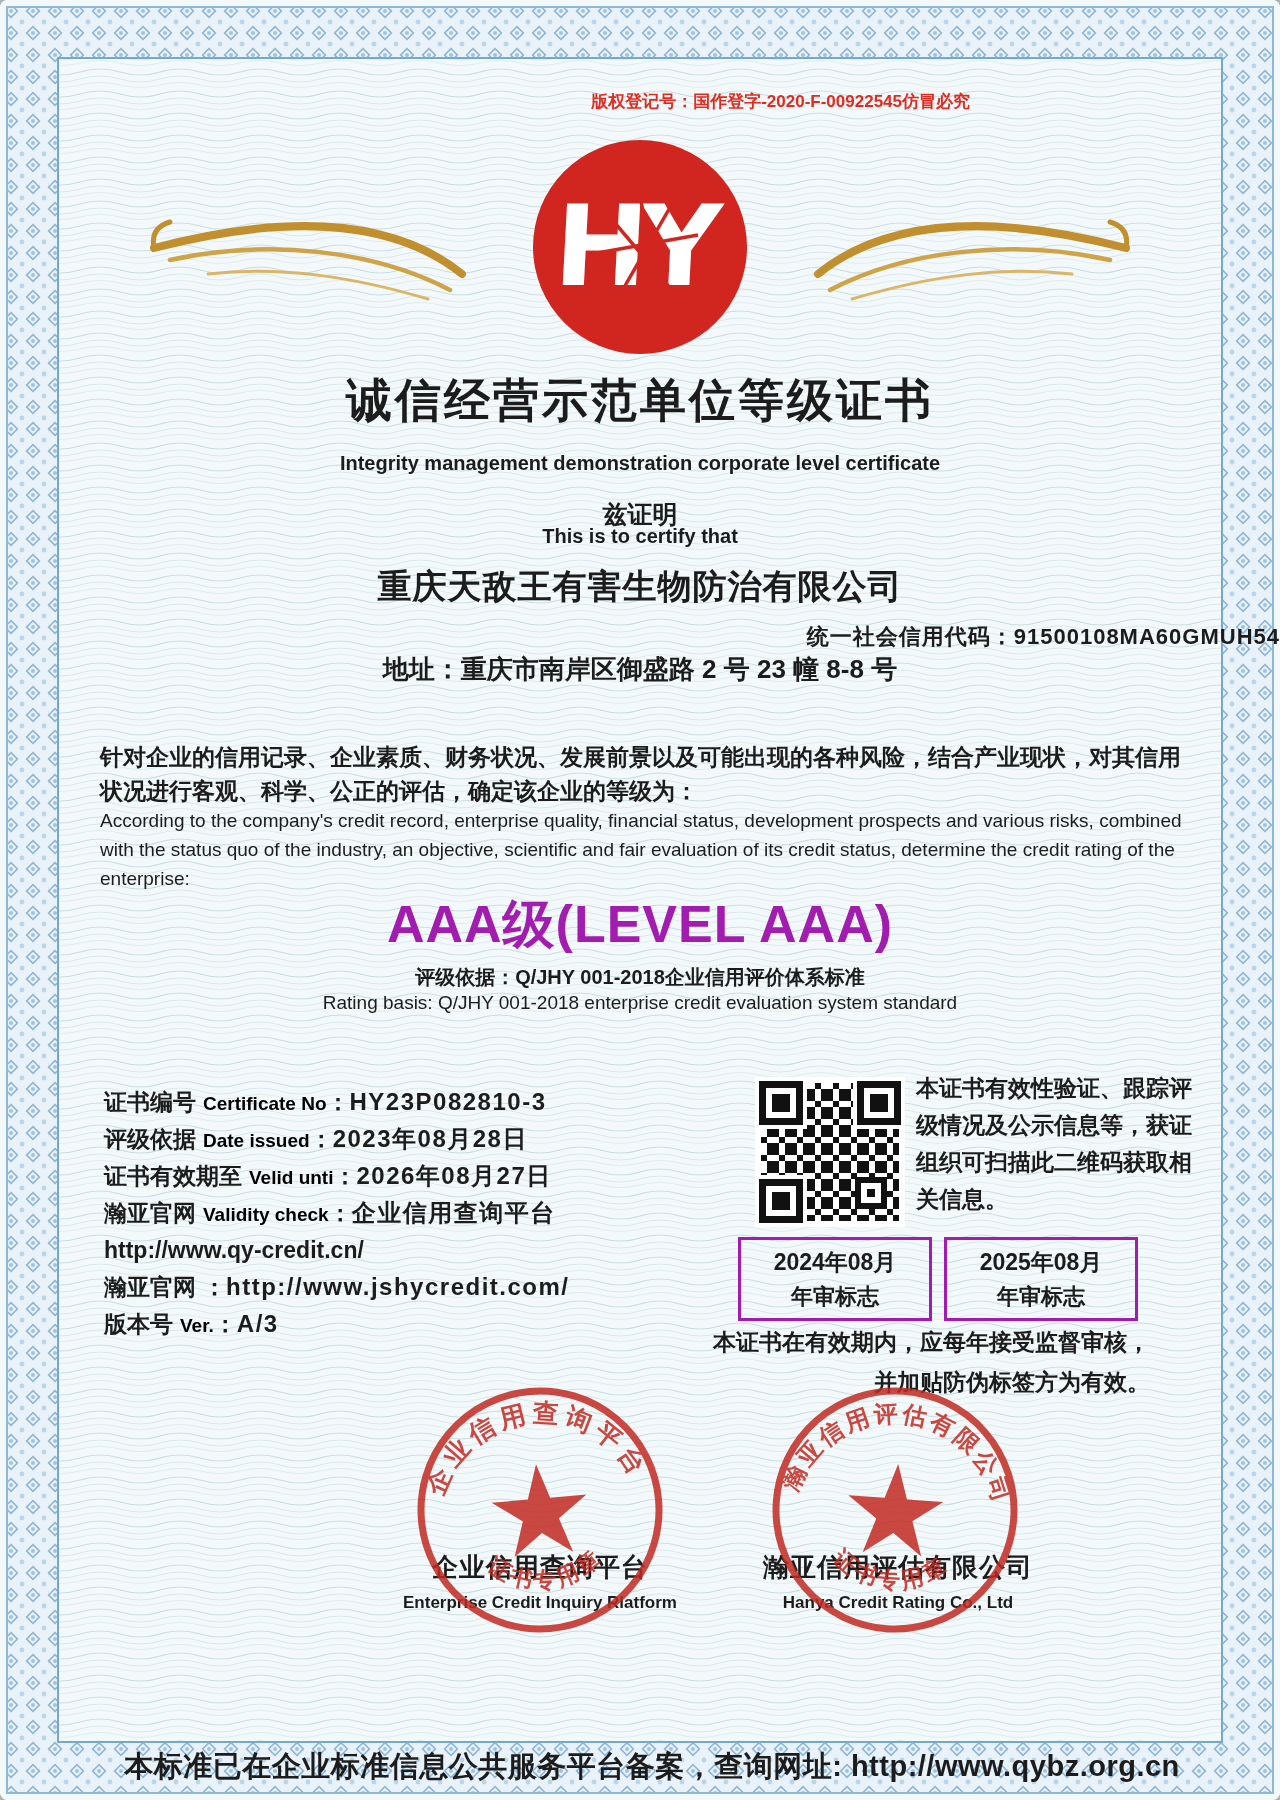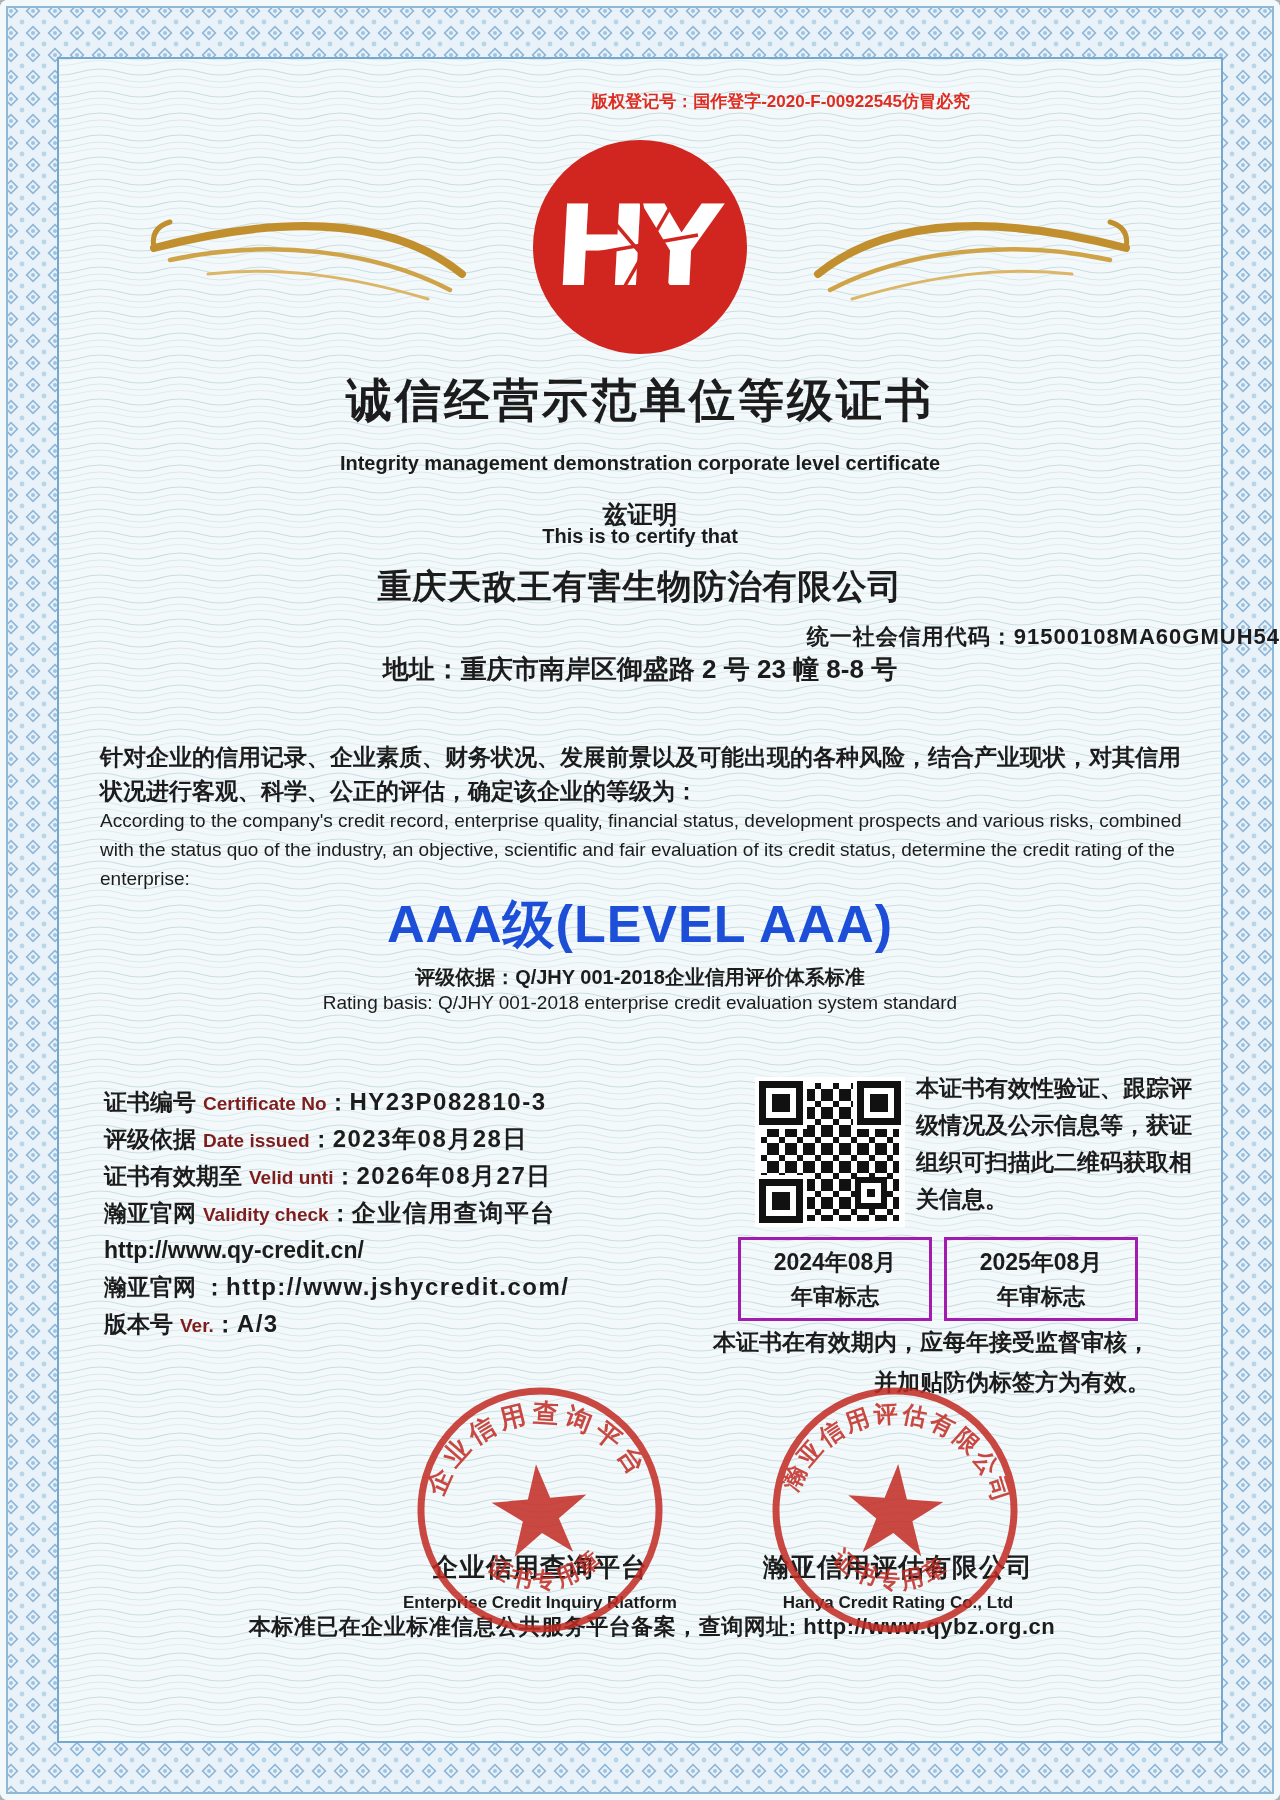--- a/index.html
+++ b/index.html
@@ -15,46 +15,46 @@
   .flourish.right{left:810px;}
   .title-zh{top:370px;font-size:46px;font-weight:800;letter-spacing:3px;}
   .title-en{top:452px;font-size:20px;font-weight:600;}
   .certify-zh{top:498px;font-size:25px;font-weight:700;}
   .certify-en{top:517px;font-size:20px;font-weight:700;margin-top:8px;}
   .company{top:564px;font-size:34px;font-weight:800;letter-spacing:1px;}
   .code-line{top:622px;font-size:22px;font-weight:700;letter-spacing:1px;text-align:right;}
   .addr-line{top:652px;font-size:26px;font-weight:700;}
   .para-zh{top:740px;left:100px;width:1084px;font-size:23px;font-weight:700;line-height:34px;text-align:left;}
   .para-en{top:806px;left:100px;width:1084px;font-size:19px;font-weight:500;line-height:29px;text-align:left;}
-  .rating{top:890px;font-size:52px;font-weight:900;color:#1d4ed8;letter-spacing:1px;text-align:center;}
+  .rating{top:890px;font-size:52px;font-weight:900;color:#a21caf;letter-spacing:1px;text-align:center;}
   .basis-zh{top:964px;font-size:20px;font-weight:600;}
   .basis-en{top:992px;font-size:19px;font-weight:500;}
   .details{top:1083px;left:104px;width:600px;}
   .drow{height:37px;line-height:37px;white-space:nowrap;}
   .dzh{font-size:23px;font-weight:700;}
-  .den{font-size:19px;font-weight:600;margin-left:7px;color:#7f1d1d;}
+  .den{font-size:19px;font-weight:600;margin-left:7px;color:#000000;}
   .dsep{font-size:23px;font-weight:700;}
   .dval{font-size:24px;font-weight:600;letter-spacing:1.5px;}
   .qr-wrap{left:755px;top:1077px;}
   .qr-note{left:916px;top:1070px;width:292px;font-size:23px;font-weight:700;line-height:37px;text-align:left;}
   .annual{left:738px;top:1237px;display:flex;gap:12px;}
   .abox{border:3px solid #a21caf;width:188px;height:74px;text-align:center;padding-top:4px;}
   .abox .l1{font-size:23px;font-weight:600;line-height:36px;}
   .abox .l2{font-size:22px;font-weight:600;line-height:34px;}
   .supervision{top:1322px;right:130px;font-size:23px;font-weight:700;line-height:40px;text-align:right;}
   .stamp{z-index:4;}
   .stamp.leftpos{left:408px;top:1378px;}
   .stamp.rightpos{left:763px;top:1378px;}
   .orgs{top:1550px;z-index:3;}
   .org{position:absolute;width:340px;text-align:center;}
   .org.leftpos{left:370px;}
   .org.rightpos{left:728px;}
   .org-zh{font-size:26px;font-weight:800;letter-spacing:1px;}
   .org-en{font-size:17px;font-weight:600;margin-top:8px;}
-  .footer-line{top:1612px;font-size:22px;font-weight:800;letter-spacing:0.5px;padding-left:24px;}
+  .footer-line{top:1747px;font-size:29px;font-weight:800;letter-spacing:0.5px;padding-left:24px;}
 </style>
 </head>
 <body>
 
 <div class="page">
 
   <svg class="bg" width="1280" height="1800" viewBox="0 0 1280 1800">
     <defs>
       <pattern id="gw" width="160" height="22" patternUnits="userSpaceOnUse">
         <path d="M0 6 Q20 0 40 6 T80 6 T120 6 T160 6" fill="none" stroke="#c9dee3" stroke-width="1.2"></path>

